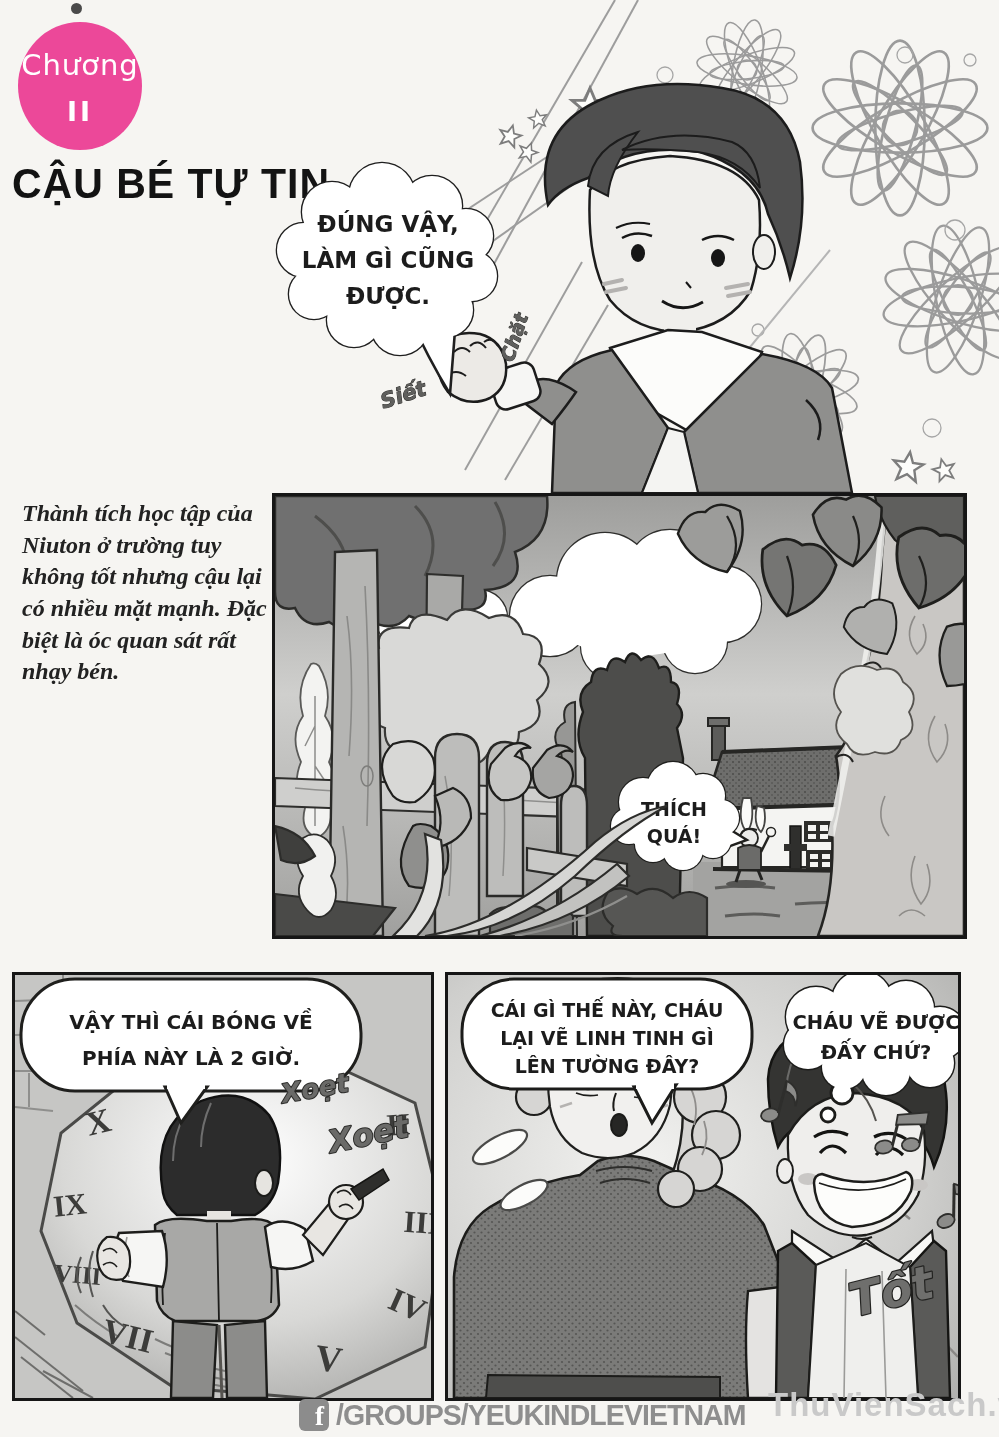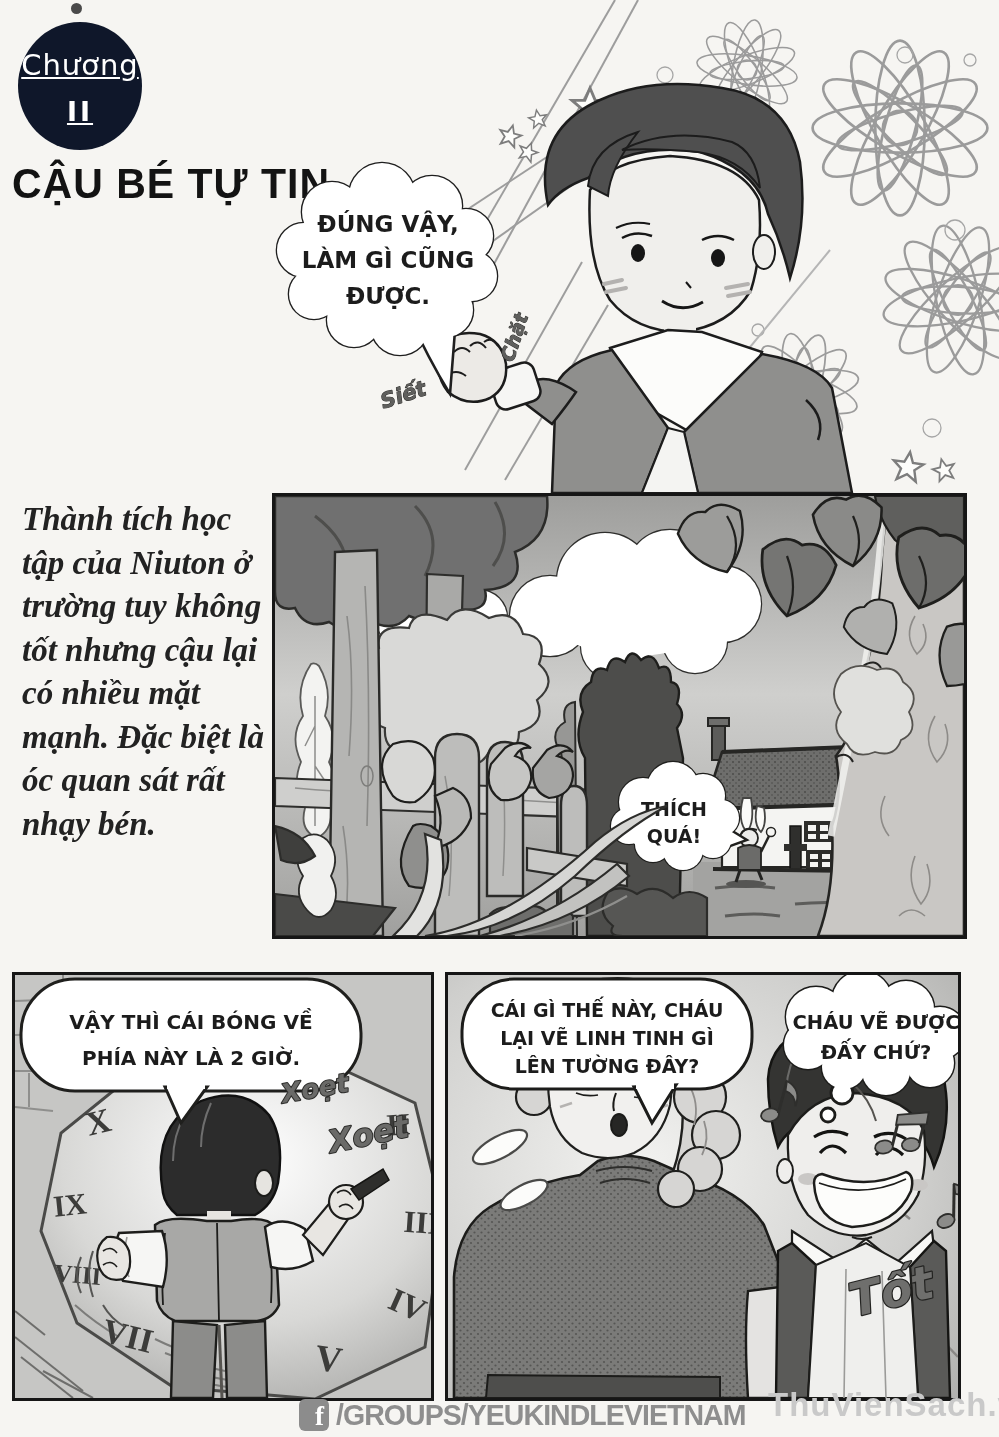--- a/index.html
+++ b/index.html
@@ -1,30 +1,30 @@
 <!DOCTYPE html>
 <html><head>
 <meta charset="utf-8">
 <style>
   html,body{margin:0;padding:0;}
   body{width:999px;height:1437px;position:relative;background:#f6f5f2;overflow:hidden;
        font-family:"DejaVu Sans",sans-serif;}
   .abs{position:absolute;}
   
   #dot-mark{left:71px;top:3px;width:11px;height:11px;border-radius:50%;background:#4a4a4a;}
-  #chapter-badge{left:18px;top:22px;width:124px;height:128px;border-radius:50%;background:#0f172a;
-      color:#fff;text-align:center;text-decoration:underline;}
+  #chapter-badge{left:18px;top:22px;width:124px;height:128px;border-radius:50%;background:#ec4899;
+      color:#fff;text-align:center;}
   #chapter-label{margin-top:26px;font-size:29px;font-weight:500;letter-spacing:1px;
       font-family:"DejaVu Sans",sans-serif;}
   #chapter-number{margin-top:14px;font-size:27px;font-weight:700;letter-spacing:3px;}
   #page-title{left:12px;top:160px;width:320px;font-family:"Liberation Sans",sans-serif;
       font-weight:bold;font-size:41px;letter-spacing:1px;color:#131313;transform:scaleY(1.04);}
   
   #narration{left:22px;top:498px;width:248px;font-family:"Liberation Serif",serif;
-      font-style:italic;font-weight:bold;font-size:33px;line-height:1.32;color:#222;}
+      font-style:italic;font-weight:bold;font-size:24px;line-height:1.32;color:#222;}
   
   .panel{border:3px solid #161616;overflow:hidden;background:#cfcfcd;}
   #panel-field{left:272px;top:493px;width:689px;height:440px;}
   #panel-clock{left:12px;top:972px;width:416px;height:423px;}
   #panel-wall{left:445px;top:972px;width:510px;height:423px;}
   
   #intro-art{left:270px;top:0px;width:729px;height:493px;}
   
   #page-number{left:13px;top:1392px;font-size:27px;font-weight:bold;color:#2a2a2a;
       font-family:"DejaVu Sans",sans-serif;margin-top:44px;}

